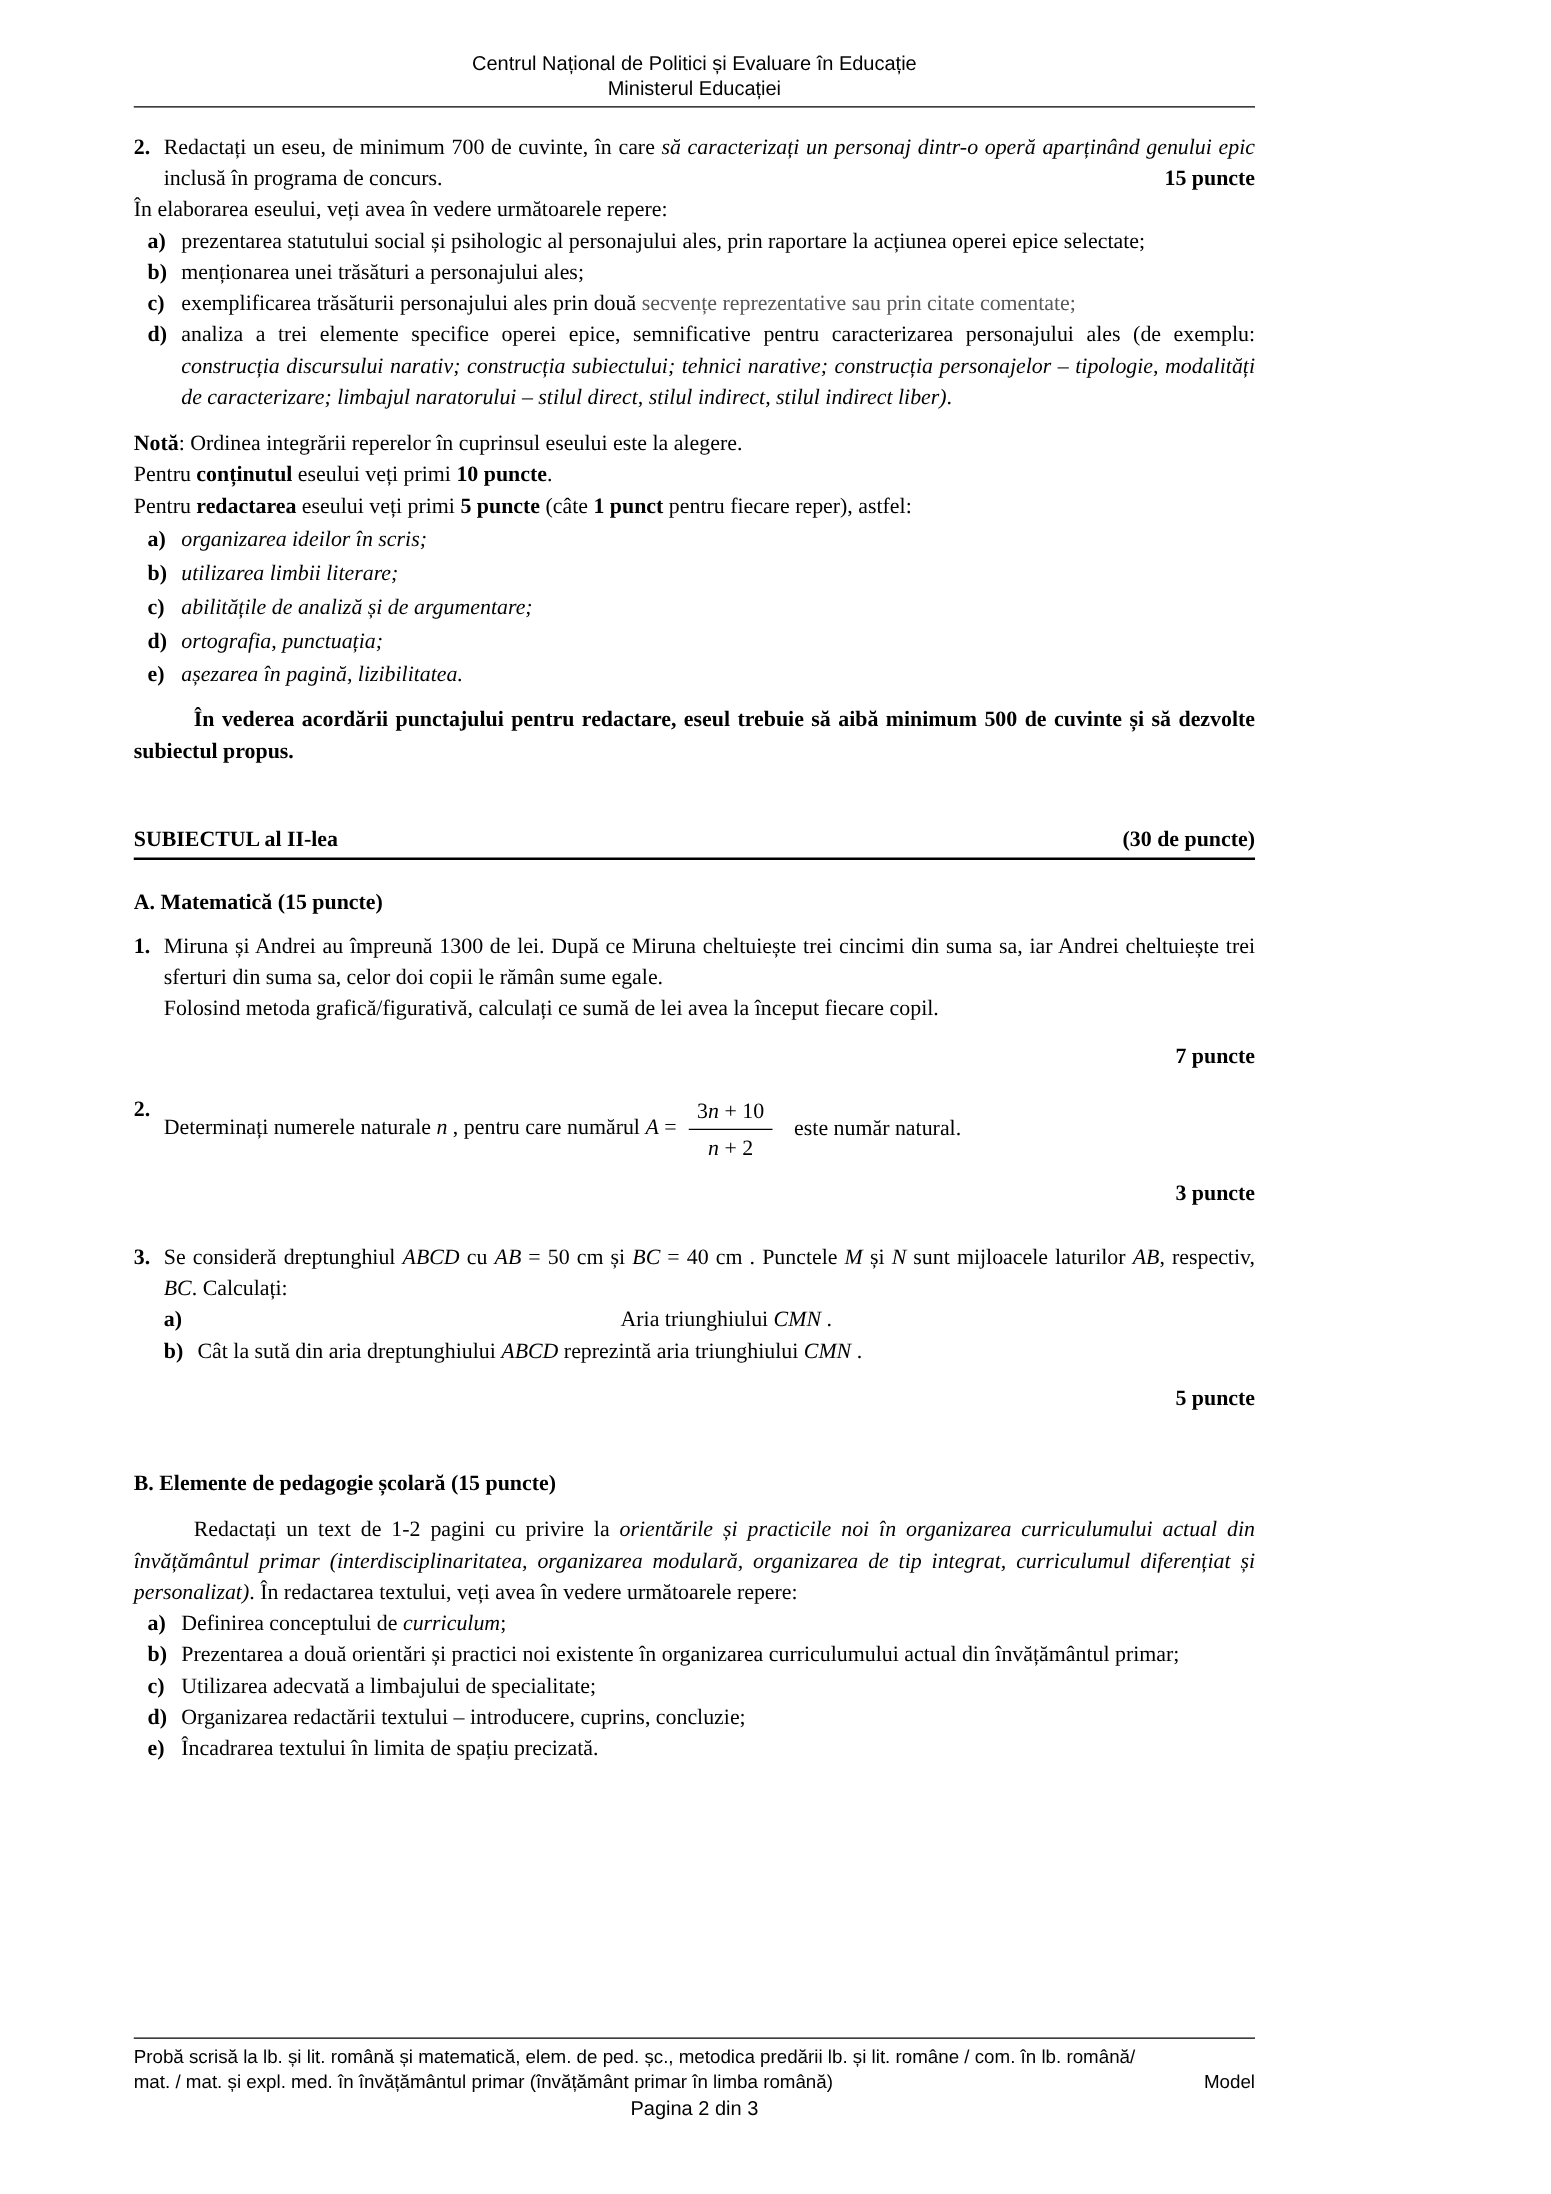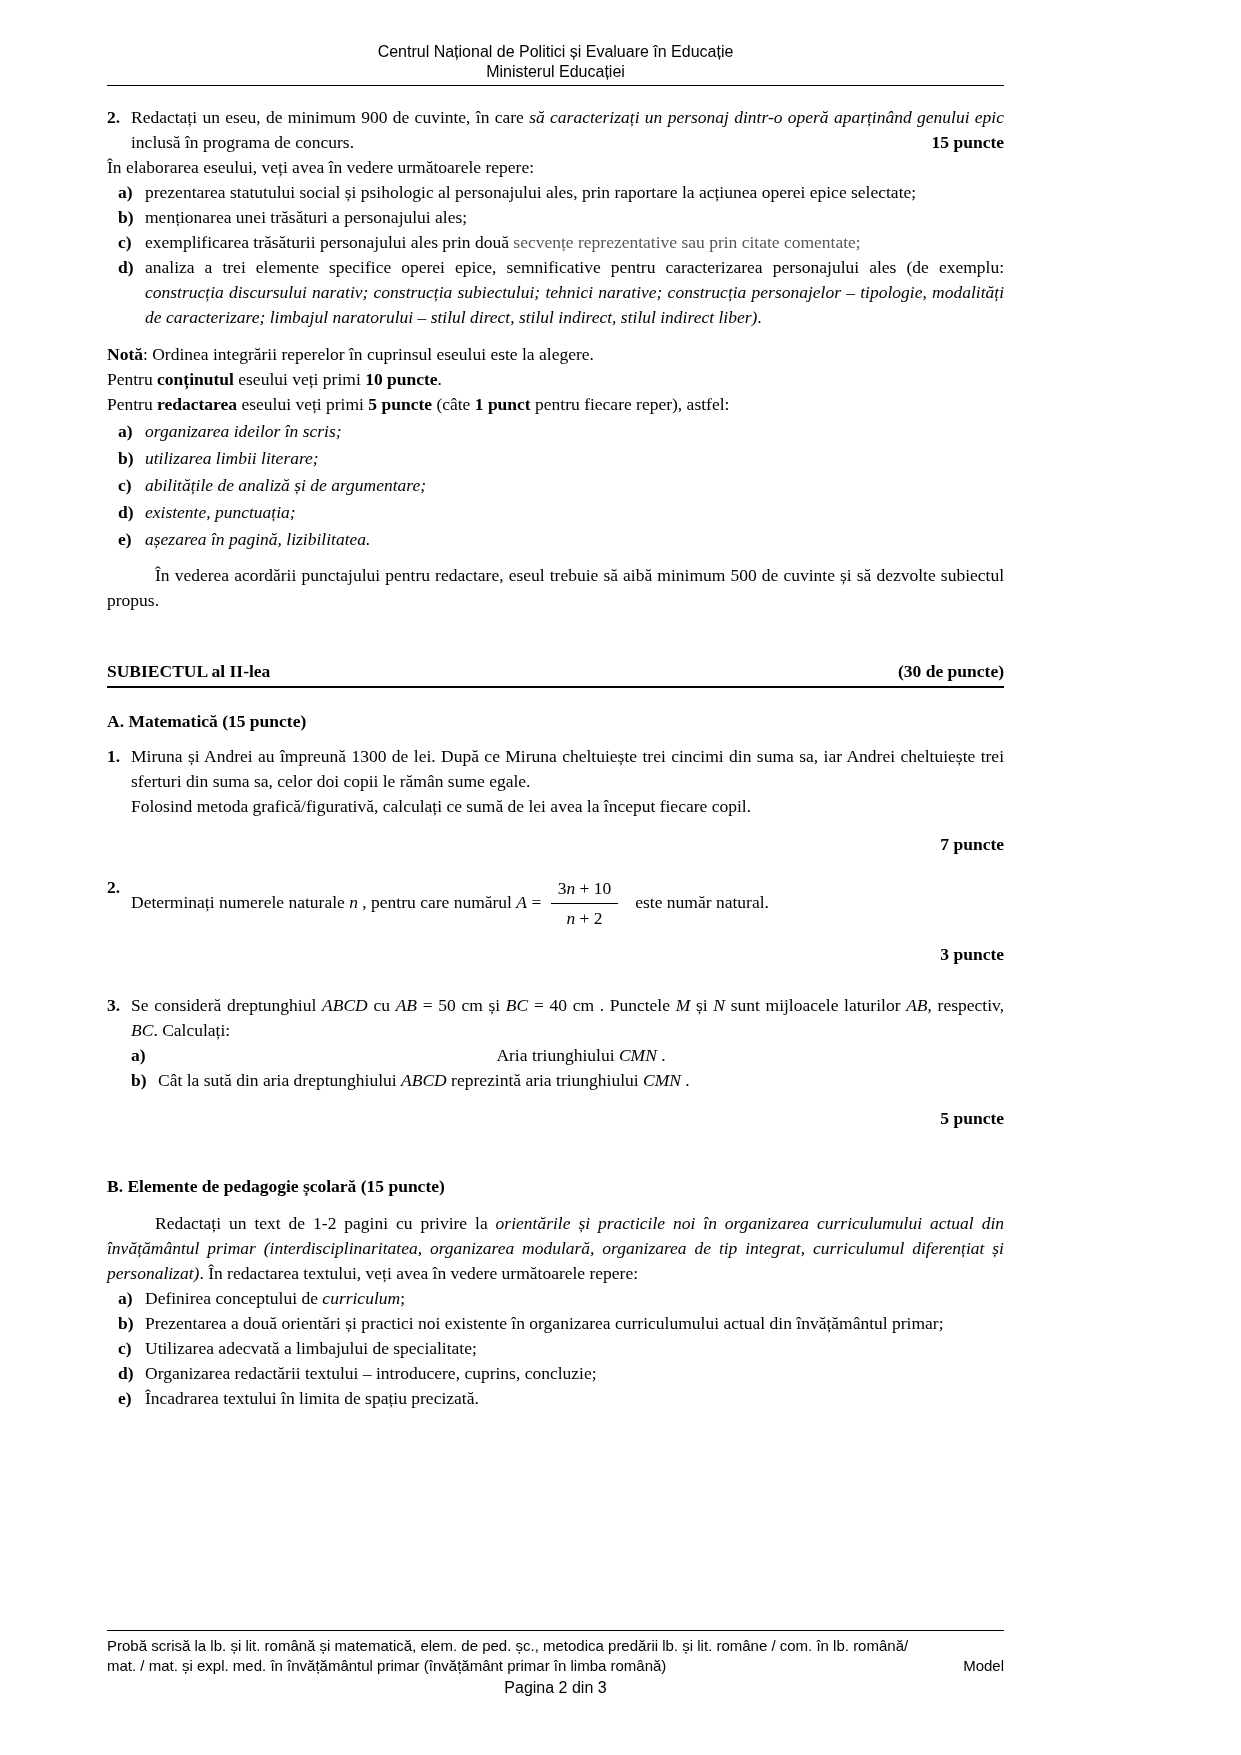--- a/index.html
+++ b/index.html
@@ -18,21 +18,21 @@
   .hang>.hbody{flex:1;min-width:0;}
   .abc{display:flex;margin-left:11px;}
   .abc>.lbl{flex:0 0 27px;font-weight:bold;}
   .abc>.abody{flex:1;min-width:0;text-align:justify;}
   .sub{}
   .indent1{text-indent:48px;}
   .pts-abs{position:absolute;right:0;bottom:0;font-weight:bold;}
   .pts-row{text-align:right;font-weight:bold;}
   .nota{margin-top:12px;}
   .nota-item{margin-top:2px;}
-  .finalbold{margin-top:11px;font-weight:normal;}
+  .finalbold{margin-top:11px;font-weight:bold;}
   .subj{display:flex;justify-content:space-between;font-weight:bold;border-bottom:2.2px solid #000;padding-bottom:2px;margin-top:46px;}
   .sect{font-weight:bold;margin-top:21px;}
   .sectB{font-weight:bold;margin-top:43px;}
   .p1{margin-top:10px;}
   .p2{margin-top:18px;}
   .p3{margin-top:26px;}
   .pedintro{margin-top:12px;}
   .ptsgap1{margin-top:13px;}
   .ptsgap2{margin-top:10px;}
   .frac{display:inline-block;vertical-align:middle;text-align:center;line-height:27px;margin:0 5px;}
@@ -55,21 +55,21 @@
     <div>Ministerul Educației</div>
     <div class="rule"></div>
   </header>
 
   <main class="content margins">
 
     <section>
       <div class="hang">
         <span class="num">2.</span>
         <div class="hbody just rel">
-          <span>Redactați un eseu, de minimum 900 de cuvinte, în care </span><i>să caracterizați un personaj dintr-o operă aparținând genului epic</i><span> inclusă în programa de concurs.</span>
+          <span>Redactați un eseu, de minimum 700 de cuvinte, în care </span><i>să caracterizați un personaj dintr-o operă aparținând genului epic</i><span> inclusă în programa de concurs.</span>
           <span class="pts-abs">15 puncte</span>
         </div>
       </div>
       <div class="sub">În elaborarea eseului, veți avea în vedere următoarele repere:</div>
 
       <div class="abc">
         <span class="lbl">a)</span>
         <div class="abody">prezentarea statutului social și psihologic al personajului ales, prin raportare la acțiunea operei epice selectate;</div>
       </div>
       <div class="abc">
@@ -98,21 +98,21 @@
       <div class="abc nota-item">
         <span class="lbl">b)</span>
         <div class="abody"><i>utilizarea limbii literare;</i></div>
       </div>
       <div class="abc nota-item">
         <span class="lbl">c)</span>
         <div class="abody"><i>abilitățile de analiză și de argumentare;</i></div>
       </div>
       <div class="abc nota-item">
         <span class="lbl">d)</span>
-        <div class="abody"><i>existente, punctuația;</i></div>
+        <div class="abody"><i>ortografia, punctuația;</i></div>
       </div>
       <div class="abc nota-item">
         <span class="lbl">e)</span>
         <div class="abody"><i>așezarea în pagină, lizibilitatea.</i></div>
       </div>
 
       <div class="finalbold just indent1">În vederea acordării punctajului pentru redactare, eseul trebuie să aibă minimum 500 de cuvinte și să dezvolte subiectul propus.</div>
     </section>
 
     <div class="subj">

